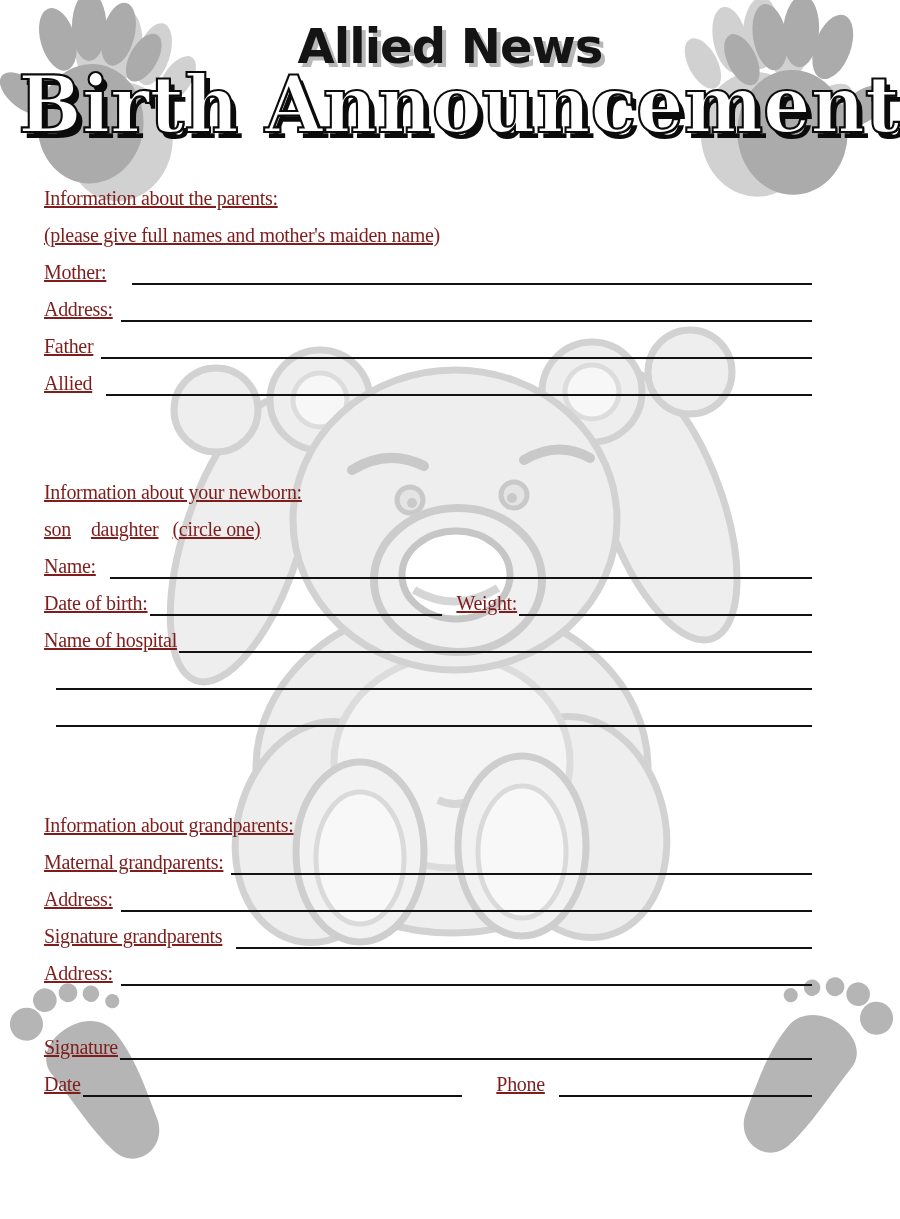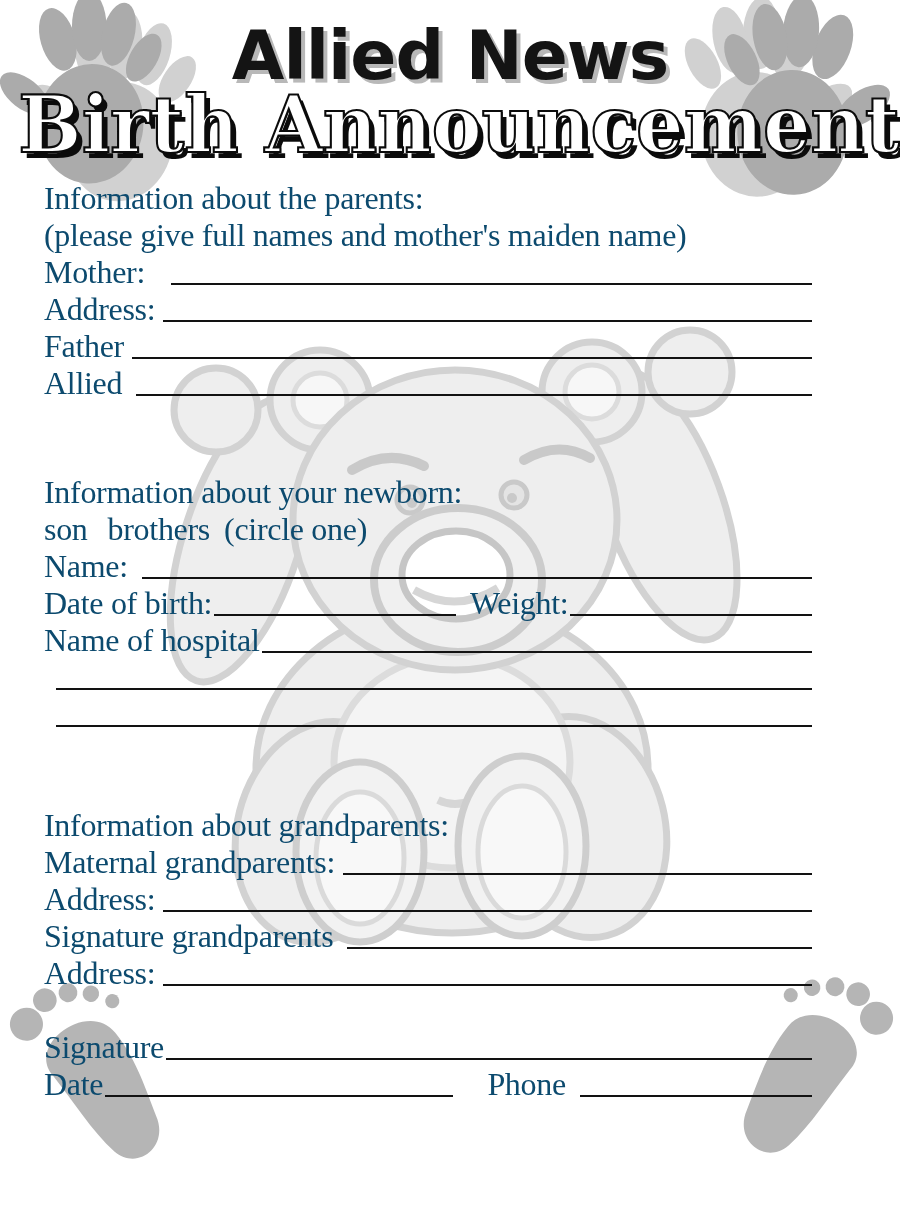--- a/index.html
+++ b/index.html
@@ -14,21 +14,21 @@
   }
   
   .wm {
     position:absolute; inset:0; z-index:0;
   }
   
   .header { position:absolute; top:22px; left:0; right:0; z-index:1; text-align:center; }
   .brand {
     font-family:"DejaVu Sans", sans-serif;
     font-weight:bold;
-    font-size:68px;
+    font-size:48px;
     letter-spacing:-1px;
     color:#141414;
     text-shadow:4px 4px 0 #b8b8b8;
     line-height:1.0;
   }
   .big-title {
     display:inline-block;
     margin-top:-6px;
     font-family:"DejaVu Serif", serif;
     font-weight:bold;
@@ -38,23 +38,24 @@
     -webkit-text-stroke:2.2px #0b0b0b;
     text-shadow:5px 6px 0 #0b0b0b, 1px 1px 0 #0b0b0b;
     transform:scaleX(0.96);
     transform-origin:center;
     white-space:nowrap;
   }
   
   .form {
     position:absolute; z-index:1;
     left:44px; right:88px; top:180px;
-    font-size:32px;
+    font-size:20px;
     letter-spacing:-0.3px;
-    color:#0c4a6e;
+    color:#7f1d1d;
+    text-decoration:underline;
   }
   .row { display:flex; align-items:flex-end; height:37px; line-height:37px; white-space:nowrap; }
   .lbl { display:inline-block; }
   .fill {
     flex:1 1 auto;
     border-bottom:2.5px solid #121212;
     margin-bottom:6px;
     min-width:30px;
     height:24px;
   }
@@ -176,21 +177,21 @@
       <span class="fill ml-md"></span>
     </div>
 
     <div class="sp-a"></div>
 
     <div class="row">
       <span class="lbl">Information about your newborn:</span>
     </div>
     <div class="row">
       <span class="lbl opt-gap">son</span>
-      <span class="lbl opt-gap2">brothers</span>
+      <span class="lbl opt-gap2">daughter</span>
       <span class="lbl">(circle one)</span>
     </div>
     <div class="row">
       <span class="lbl">Name:</span>
       <span class="fill ml-md"></span>
     </div>
     <div class="row">
       <span class="lbl">Date of birth:</span>
       <span class="fill ml-xs"></span>
       <span class="lbl ml-md">Weight:</span>

